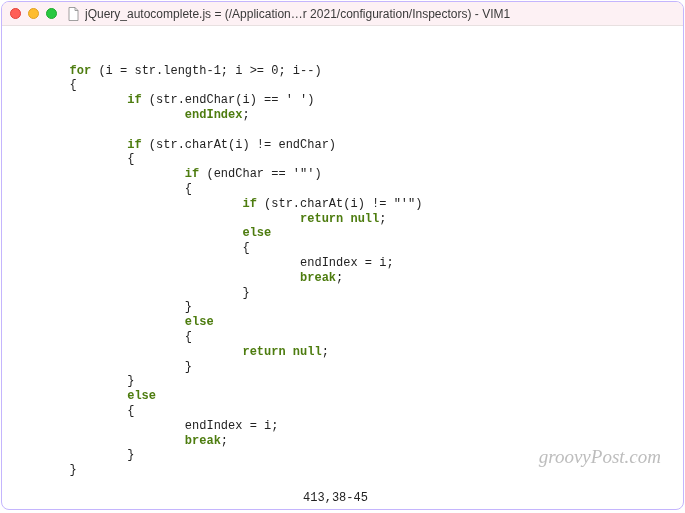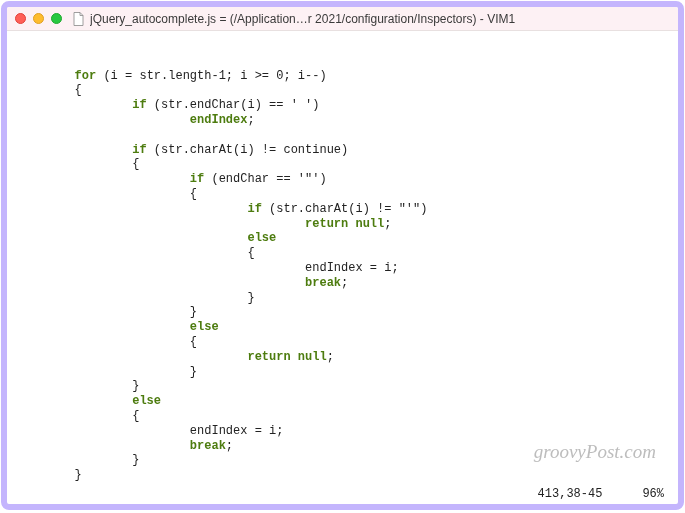--- a/index.html
+++ b/index.html
@@ -7,21 +7,21 @@
       font-family: -apple-system, BlinkMacSystemFont, "Segoe UI", sans-serif;
       background: #fff;
       width: 685px;
       height: 513px;
       overflow: hidden;
       position: relative;
     }
     .window {
       width: 683px;
       height: 509px;
-      border: 6px solid #c4b5fd;
+      border: 1px solid #c4b5fd;
       border-radius: 8px;
       overflow: hidden;
       background: #fff;
       margin: 1px;
       display: flex;
       flex-direction: column;
     }
     .titlebar {
       height: 24px;
       background: #fdf1f4;
@@ -65,25 +65,25 @@
     .code-area {
       padding-left: 10px;
     }
     .kw { color: #4d7c0f; font-weight: bold; }
     .statusbar {
       height: 18px;
       flex-shrink: 0;
       font-family: Menlo, Monaco, "Courier New", monospace;
       font-size: 12px;
       display: flex;
-      justify-content: flex-end;
       align-items: center;
       padding: 0 14px 2px 0;
       gap: 40px;
       color: #222;
+      flex-direction: column;
     }
     .watermark {
       position: absolute;
       right: 22px;
       bottom: 26px;
       color: #bdbdbd;
       font-family: Georgia, "Times New Roman", serif;
       font-style: italic;
       font-size: 19px;
       pointer-events: none;
@@ -107,21 +107,21 @@
     </span>
     <span class="title-text">jQuery_autocomplete.js = (/Application…r 2021/configuration/Inspectors) - VIM1</span>
   </div>
 
   <div class="editor">
     <div class="code-area"><span>        </span><span class="kw">for</span><span> (i = str.length-1; i &gt;= 0; i--)</span>
 <span>        {</span>
 <span>                </span><span class="kw">if</span><span> (str.endChar(i) == ' ')</span>
 <span>                        </span><span class="kw">endIndex</span><span>;</span>
 <span></span>
-<span>                </span><span class="kw">if</span><span> (str.charAt(i) != continue)</span>
+<span>                </span><span class="kw">if</span><span> (str.charAt(i) != endChar)</span>
 <span>                {</span>
 <span>                        </span><span class="kw">if</span><span> (endChar == '"')</span>
 <span>                        {</span>
 <span>                                </span><span class="kw">if</span><span> (str.charAt(i) != "'")</span>
 <span>                                        </span><span class="kw">return null</span><span>;</span>
 <span>                                </span><span class="kw">else</span>
 <span>                                {</span>
 <span>                                        endIndex = i;</span>
 <span>                                        </span><span class="kw">break</span><span>;</span>
 <span>                                }</span>

